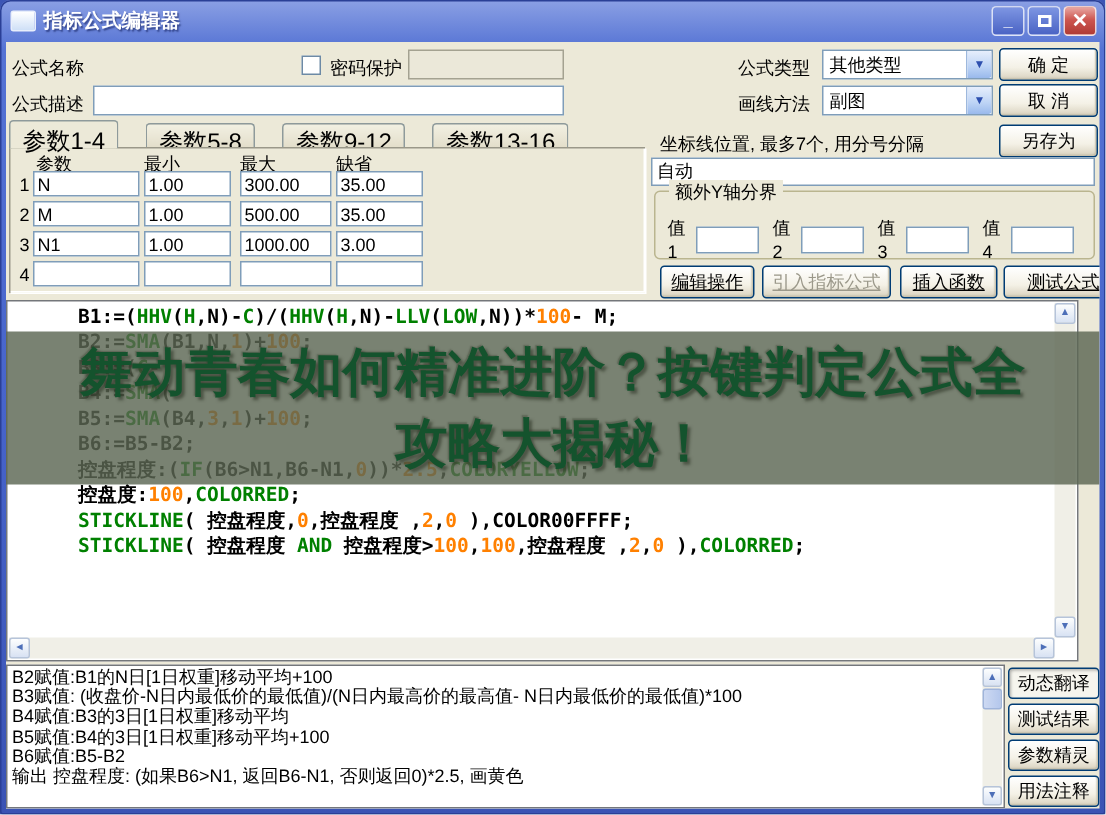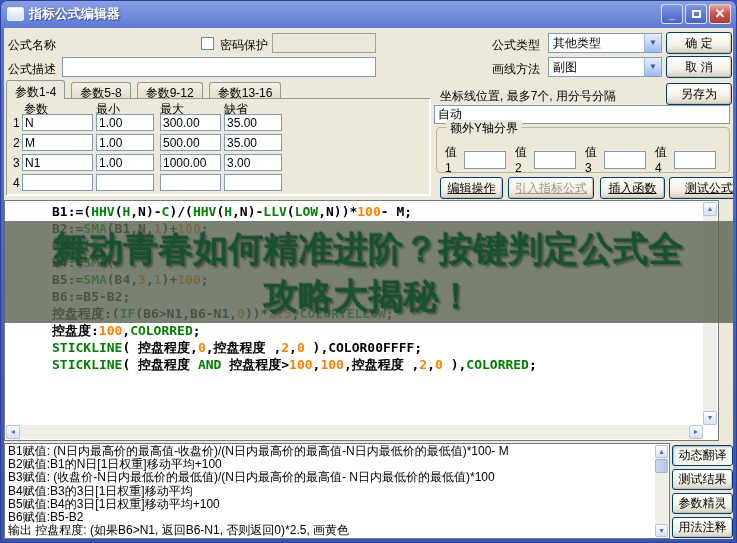--- a/index.html
+++ b/index.html
@@ -29,21 +29,21 @@
   .xpbtn.pressed { background:#f6f5ee; box-shadow:inset 1px 1px 2px rgba(0,0,0,.28); }
 
   .dd { position:absolute; height:20px; border:1px solid #7f9db9; background:#fff; display:flex; align-items:center; }
   .dd .dd-val { flex:1; padding:0 4px; white-space:nowrap; overflow:hidden; }
   .dd .dd-btn { width:17px; height:18px; background:linear-gradient(180deg,#e6eefc,#bcd3f5 60%,#99b9ec); border-left:1px solid #9db8dd; border-radius:0 2px 2px 0; color:#2d4fae; font-size:8px; line-height:18px; text-align:center; }
 
   .chk { position:absolute; width:13px; height:13px; background:#fff; border:1px solid #6d8aa5; }
 
   
   #tabs { position:absolute; left:2px; top:52px; height:19px; display:flex; }
-  .tab { border:1px solid #8e9a9b; border-bottom:none; border-radius:3px 3px 0 0; background:linear-gradient(180deg,#f2f0e2,#e2ddc9); padding:2px 8px 0 8px; margin-right:6px; height:17px; margin-top:2px; font-size:12px; }
+  .tab { border:1px solid #8e9a9b; border-bottom:none; border-radius:3px 3px 0 0; background:linear-gradient(180deg,#f2f0e2,#e2ddc9); padding:2px 8px 0 8px; margin-right:18px; height:17px; margin-top:2px; font-size:16px; }
   .tab.active { background:#ece9d8; height:19px; margin-top:0; z-index:3; padding-top:3px; }
 
   
   #param-box { position:absolute; left:2px; top:70px; width:424px; height:97px; background:#ece9d8; box-shadow:inset 1px 1px 0 #9a9889, inset -1px -1px 0 #ffffff, 1px 1px 0 #fff; }
   .phead { position:absolute; top:3px; font-size:12px; }
   .prow { position:absolute; left:0; width:100%; height:20px; }
   .prow .rnum { position:absolute; left:7px; top:2px; }
   .prow input { position:absolute; height:17px; border:1px solid #7f9db9; background:#fff; font:12px "Liberation Sans",sans-serif; padding:0 2px; }
   .prow .c1 { left:16px; width:71px; }
   .prow .c2 { left:90px; width:58px; }
@@ -202,21 +202,20 @@
         </div>
       </div>
 
       <div id="watermark">
         <div class="wm-line">舞动青春如何精准进阶？按键判定公式全</div>
         <div class="wm-line">攻略大揭秘！</div>
       </div>
 
       <div id="trans-panel">
         <div id="trans-lines">
-            <div class="tline">B1赋值: (N日内最高价的最高值-收盘价)/(N日内最高价的最高值-N日内最低价的最低值)*100- M</div>
             <div class="tline">B2赋值:B1的N日[1日权重]移动平均+100</div>
             <div class="tline">B3赋值: (收盘价-N日内最低价的最低值)/(N日内最高价的最高值- N日内最低价的最低值)*100</div>
             <div class="tline">B4赋值:B3的3日[1日权重]移动平均</div>
             <div class="tline">B5赋值:B4的3日[1日权重]移动平均+100</div>
             <div class="tline">B6赋值:B5-B2</div>
             <div class="tline">输出 控盘程度: (如果B6&gt;N1, 返回B6-N1, 否则返回0)*2.5, 画黄色</div>
           </div>
         <div class="sb-v">
           <div class="sb-btn" style="top:0;">▲</div>
           <div class="sb-thumb" style="top:14px;left:0;width:13px;height:14px;"></div>

